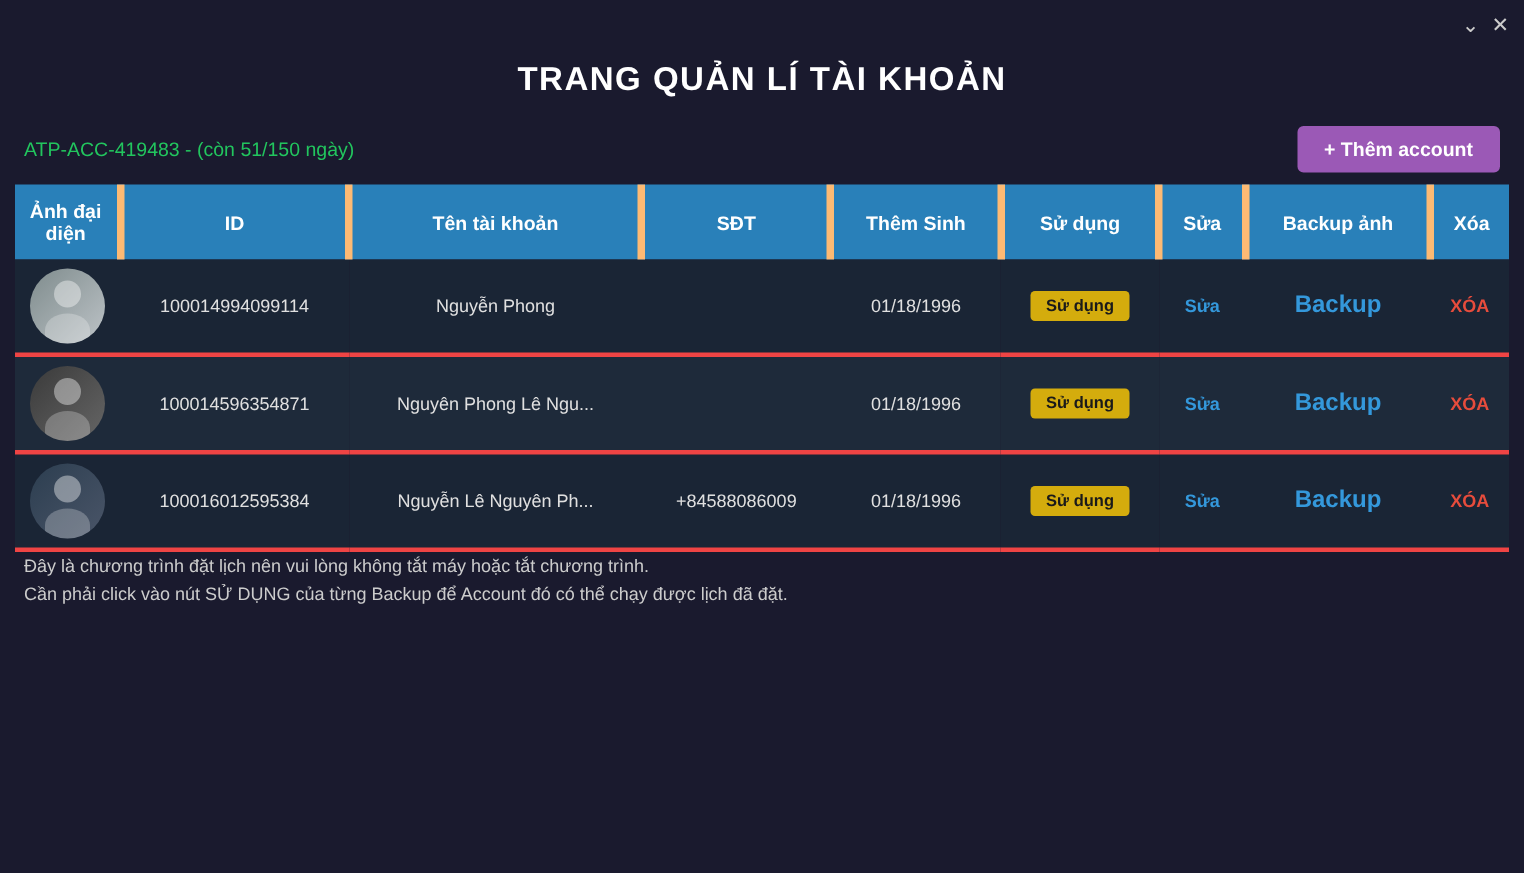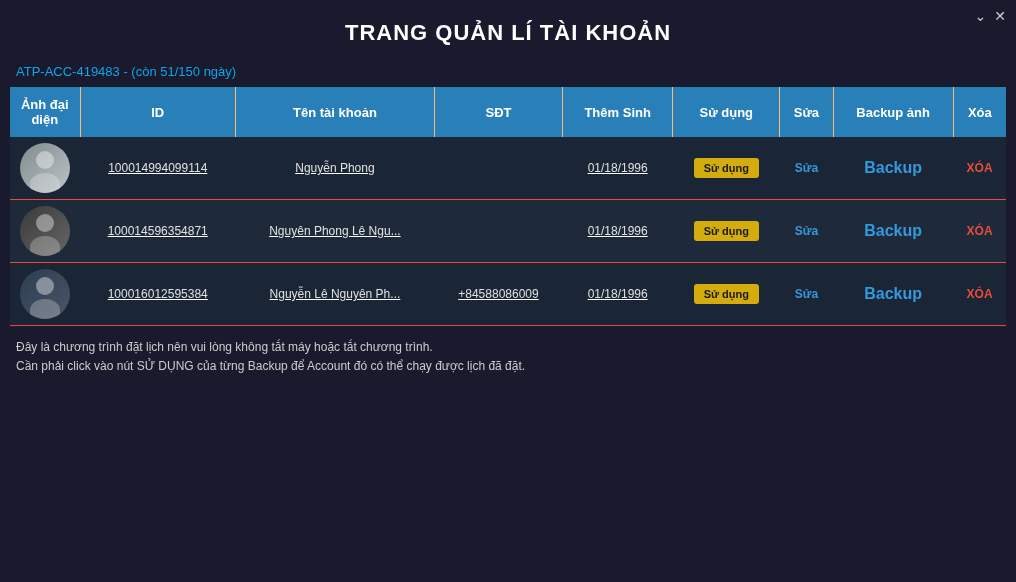--- a/index.html
+++ b/index.html
@@ -30,32 +30,33 @@
     }
 
     
     .page-title {
       text-align: center;
       padding: 20px 0 10px;
       font-size: 22px;
       font-weight: bold;
       letter-spacing: 1px;
       color: #fff;
+      margin-top: 20px;
     }
 
     
     .toolbar {
       display: flex;
       justify-content: space-between;
       align-items: center;
       padding: 8px 16px;
     }
     .account-info {
       font-size: 13px;
-      color: #0ea5e9;
+      color: #22c55e;
     }
     .add-btn {
       background: #9b59b6;
       color: #fff;
       border: none;
       padding: 8px 18px;
       border-radius: 4px;
       font-size: 13px;
       font-weight: bold;
       cursor: pointer;
@@ -71,28 +72,27 @@
     }
     thead tr {
       background: #2980b9;
     }
     thead th {
       padding: 10px 6px;
       font-size: 13px;
       font-weight: bold;
       color: #fff;
       text-align: center;
-      border-right: 1px solid #fdba74;
+      border-right: 5px solid #fdba74;
     }
     thead th:last-child { border-right: none; }
 
     tbody tr {
       background: #1e2a3a;
-      border-bottom: 1px solid #ef4444;
-      text-decoration: underline;
+      border-bottom: 3px solid #ef4444;
     }
     tbody tr:nth-child(odd) { background: #1a2535; }
     tbody tr:nth-child(even) { background: #1e2a3a; }
 
     tbody td {
       padding: 6px 6px;
       text-align: center;
       font-size: 12px;
       color: #e0e0e0;
       vertical-align: middle;
@@ -132,21 +132,21 @@
       background: transparent;
       color: #e74c3c;
       border: none;
       font-size: 12px;
       cursor: pointer;
       font-weight: bold;
     }
 
     
     .footer-note {
-      padding: 12px 16px 4px;
+      padding: 0 16px 4px;
       font-size: 12px;
       color: #ccc;
       line-height: 1.6;
     }
 
     
     .avatar-person {
       width: 50px;
       height: 50px;
       border-radius: 50%;
@@ -189,20 +189,21 @@
 
 <div class="title-bar-controls">
   <span class="title-bar-btn">⌄</span>
   <span class="title-bar-btn">✕</span>
 </div>
 
 <div class="page-title">TRANG QUẢN LÍ TÀI KHOẢN</div>
 
 <div class="toolbar">
   <span class="account-info">ATP-ACC-419483 - (còn 51/150 ngày)</span>
+  <button class="add-btn">+ Thêm account</button>
 </div>
 
 <div class="table-container">
   <table>
     <thead>
       <tr>
         <th>Ảnh đại diện</th>
         <th>ID</th>
         <th>Tên tài khoản</th>
         <th>SĐT</th>

